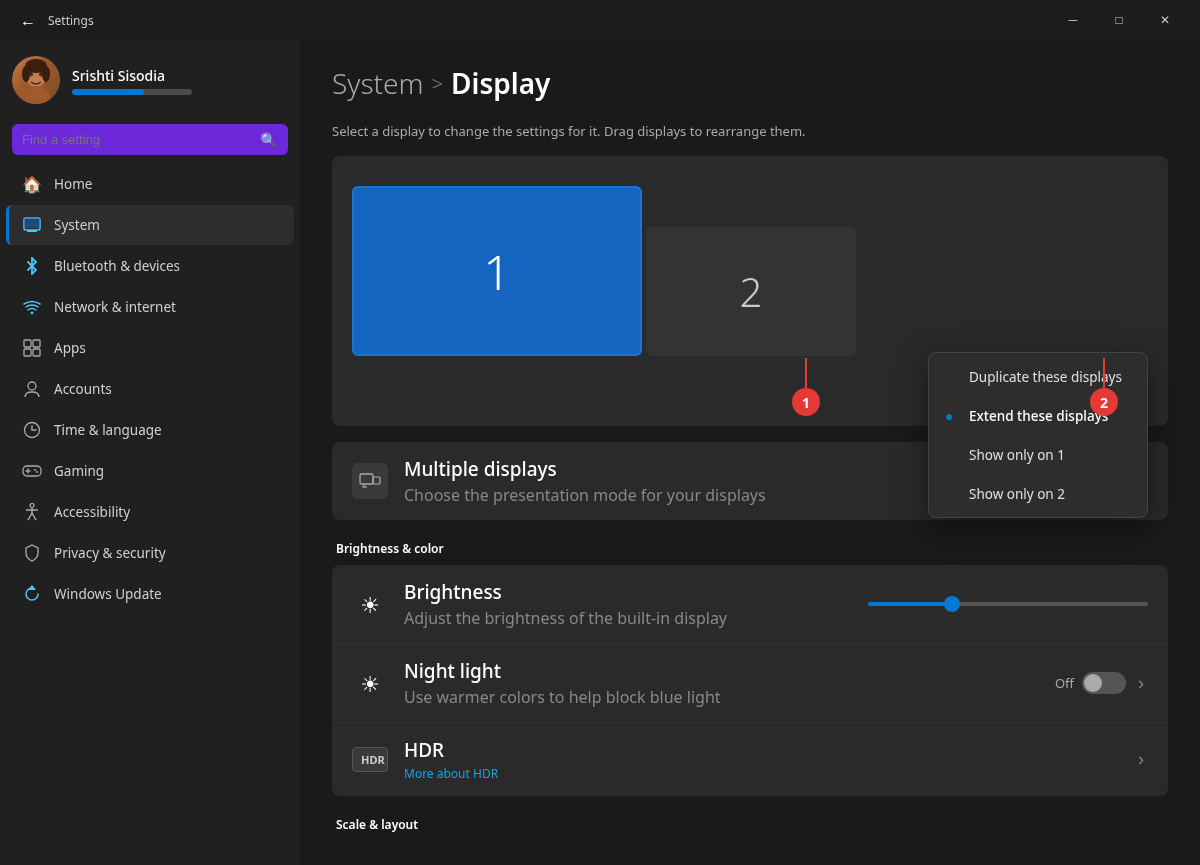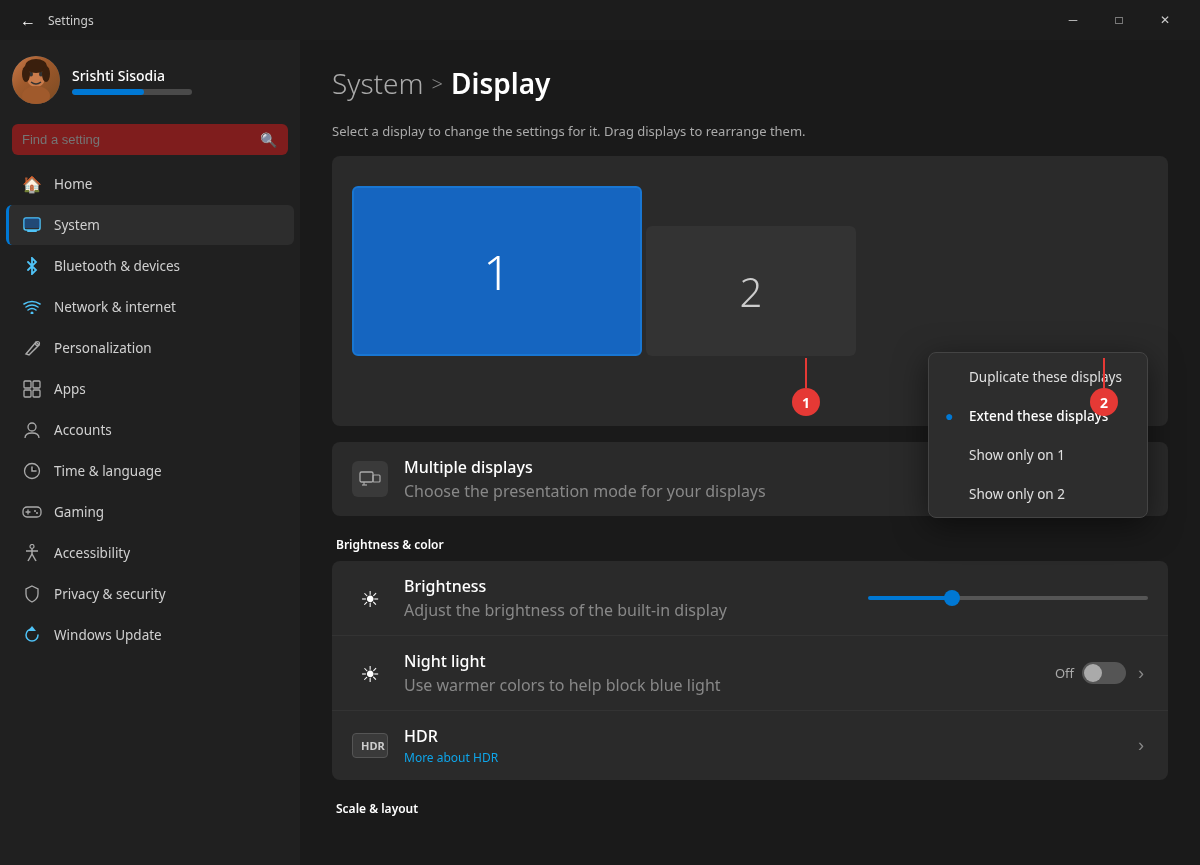--- a/index.html
+++ b/index.html
@@ -114,21 +114,21 @@
       height: 100%;
       background: #0078d4;
       border-radius: 3px;
     }
 
     
     .search-box {
       margin: 4px 12px 8px;
       display: flex;
       align-items: center;
-      background: #7f1d1d;
+      background: #6d28d9;
       border-radius: 6px;
       padding: 6px 10px;
       gap: 8px;
     }
     .search-input {
       flex: 1;
       background: transparent;
       border: none;
       outline: none;
       color: #ccc;
@@ -295,21 +295,21 @@
       height: 36px;
       background: #3a3a3a;
       border-radius: 6px;
       display: flex;
       align-items: center;
       justify-content: center;
       font-size: 18px;
       flex-shrink: 0;
     }
     .settings-row-text { flex: 1; }
-    .settings-row-title { font-size: 16px; font-weight: 500; }
+    .settings-row-title { font-size: 19px; font-weight: 500; }
     .settings-row-desc { font-size: 16px; color: #888; margin-top: 2px; }
     .settings-row-action { display: flex; align-items: center; gap: 8px; }
     .chevron-btn {
       background: transparent;
       border: none;
       color: #888;
       font-size: 18px;
       cursor: pointer;
       padding: 4px;
     }
@@ -503,29 +503,20 @@
       <div class="nav-item">
         <span class="nav-icon">
           <svg width="18" height="14" viewBox="0 0 18 14">
             <path d="M1 4 Q9 -1 17 4" stroke="#4fc3f7" stroke-width="1.5" fill="none" stroke-linecap="round"></path>
             <path d="M3 7 Q9 3 15 7" stroke="#4fc3f7" stroke-width="1.5" fill="none" stroke-linecap="round"></path>
             <path d="M5 10 Q9 7 13 10" stroke="#4fc3f7" stroke-width="1.5" fill="none" stroke-linecap="round"></path>
             <circle cx="9" cy="13" r="1.5" fill="#4fc3f7"></circle>
           </svg>
         </span>
         <span>Network &amp; internet</span>
-      </div>
-      <div class="nav-item">
-        <span class="nav-icon">
-          <svg width="18" height="18" viewBox="0 0 18 18">
-            <path d="M3 15 L13 3 L16 6 L6 16 Z" stroke="#aaa" stroke-width="1.5" fill="none"></path>
-            <circle cx="14.5" cy="4.5" r="2" stroke="#aaa" stroke-width="1.2" fill="none"></circle>
-          </svg>
-        </span>
-        <span>Personalization</span>
       </div>
       <div class="nav-item">
         <span class="nav-icon">
           <svg width="18" height="18" viewBox="0 0 18 18">
             <rect x="1" y="1" width="7" height="7" rx="1" stroke="#aaa" stroke-width="1.3" fill="none"></rect>
             <rect x="10" y="1" width="7" height="7" rx="1" stroke="#aaa" stroke-width="1.3" fill="none"></rect>
             <rect x="1" y="10" width="7" height="7" rx="1" stroke="#aaa" stroke-width="1.3" fill="none"></rect>
             <rect x="10" y="10" width="7" height="7" rx="1" stroke="#aaa" stroke-width="1.3" fill="none"></rect>
           </svg>
         </span>

